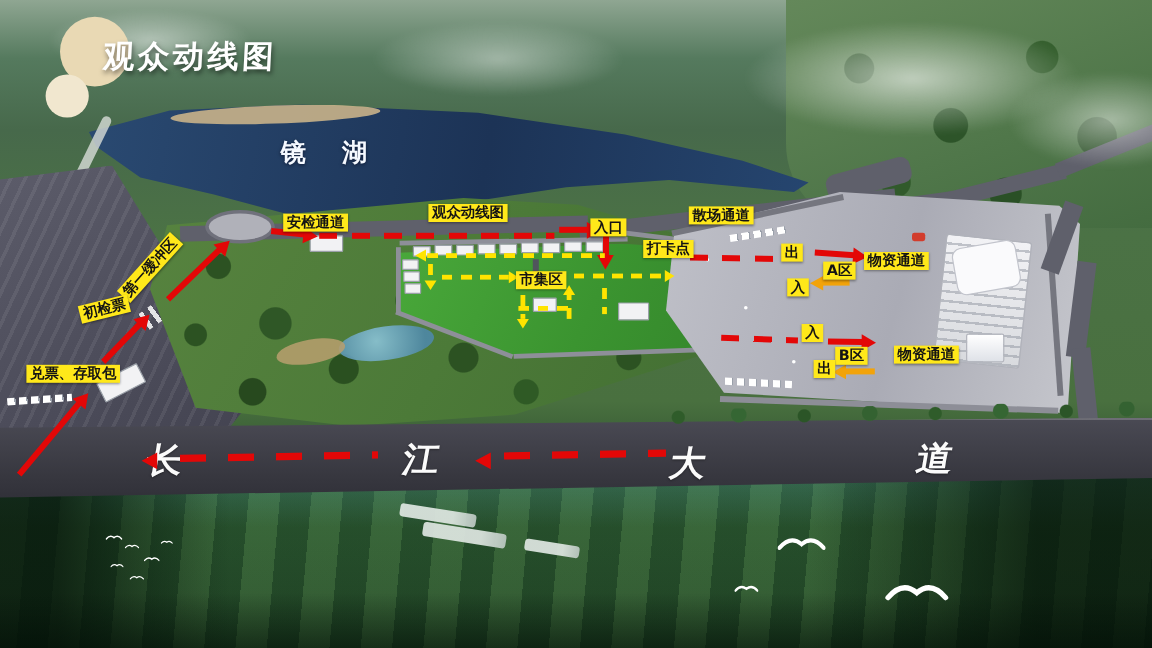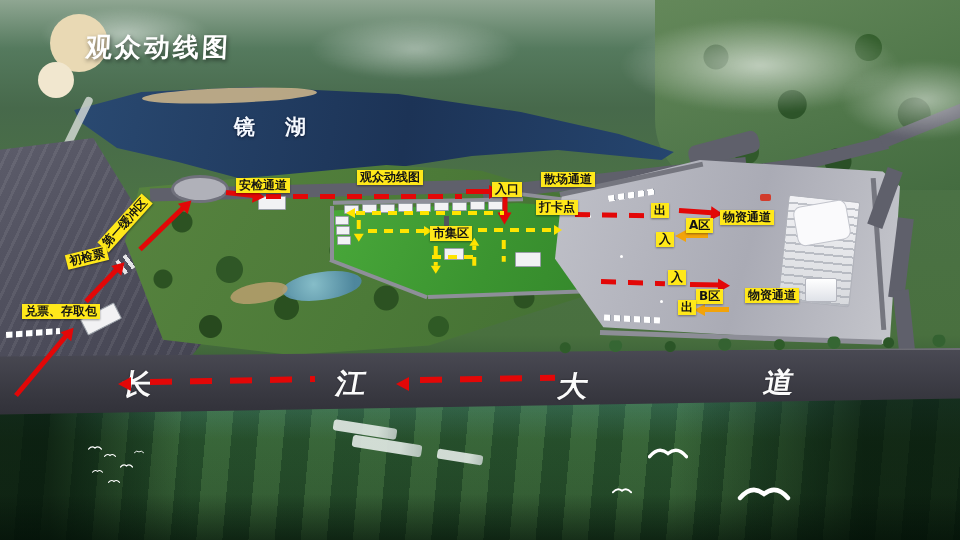--- a/index.html
+++ b/index.html
@@ -269,21 +269,21 @@
     </div>
   <div class="yseg yd" style="left:474px;top:264px;width:20px;transform:rotate(-90deg);">
       <span class="ytri-r"></span>
     </div>
   <div class="yseg yd" style="left:432px;top:255px;width:46px;"></div>
   <div class="yseg yd" style="left:504px;top:238px;width:22px;transform:rotate(90deg);"></div>
 
   <div class="ylabel" style="left:236px;top:178px;">安检通道</div>
   <div class="ylabel" style="left:357px;top:170px;">观众动线图</div>
   <div class="ylabel" style="left:492px;top:182px;">入口</div>
-  <div class="ylabel" style="left:541px;top:172px;">散场通道</div>
+  <div class="ylabel" style="left:574px;top:172px;">散场通道</div>
   <div class="ylabel" style="left:536px;top:200px;">打卡点</div>
   <div class="ylabel" style="left:430px;top:226px;">市集区</div>
   <div class="ylabel" style="left:103px;top:240px;transform:rotate(-48deg);transform-origin:0 50%;">第一缓冲区</div>
   <div class="ylabel" style="left:66px;top:250px;transform:rotate(-14deg);">初检票</div>
   <div class="ylabel" style="left:22px;top:304px;">兑票、存取包</div>
   <div class="ylabel" style="left:651px;top:203px;">出</div>
   <div class="ylabel" style="left:686px;top:218px;">A区</div>
   <div class="ylabel" style="left:720px;top:210px;">物资通道</div>
   <div class="ylabel" style="left:656px;top:232px;">入</div>
   <div class="ylabel" style="left:668px;top:270px;">入</div>

